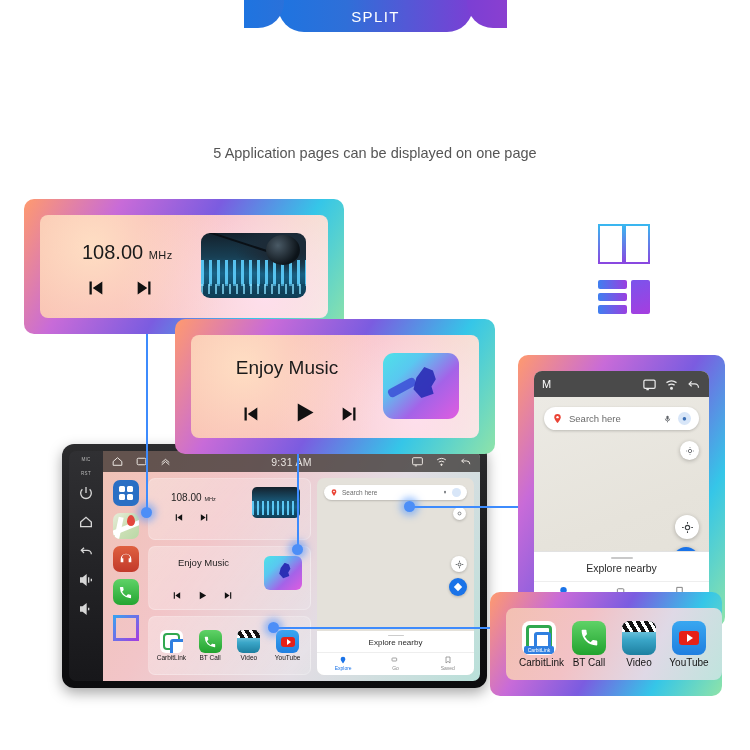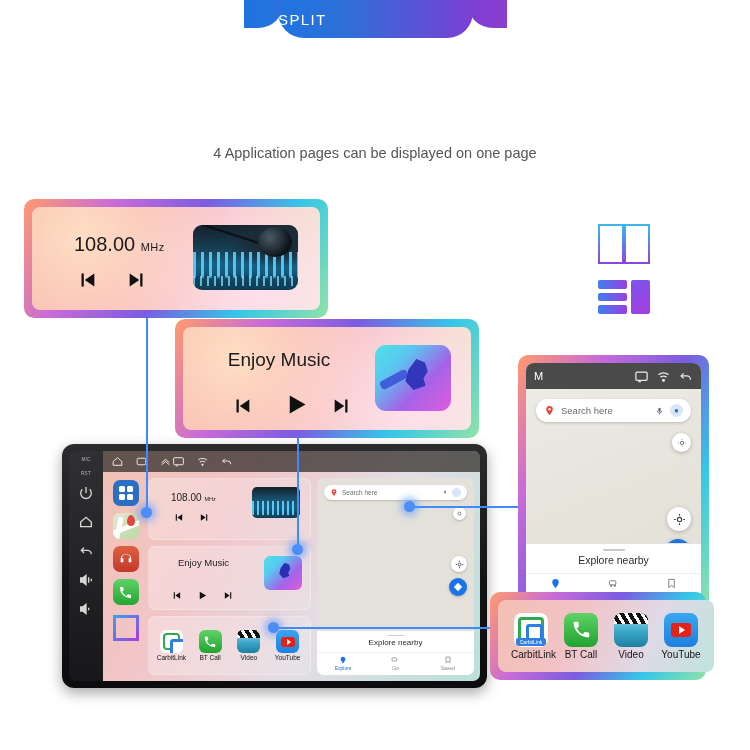--- a/index.html
+++ b/index.html
@@ -4,24 +4,24 @@
 <style>
   html,body{margin:0;padding:0;}
   body{
     width:750px;height:750px;background:#ffffff;position:relative;overflow:hidden;
     font-family:"Liberation Sans","DejaVu Sans",sans-serif;
   }
   .root{position:absolute;inset:0;}
 
   
   .banner{
-    position:absolute;left:278px;top:0;width:195px;height:38px;
+    position:absolute;left:278px;top:0;width:195px;height:32px;
     background:linear-gradient(90deg,#1e74e0 0%,#2f6fd8 35%,#7b3fd4 100%);
     border-bottom-left-radius:26px;border-bottom-right-radius:26px;
-    display:flex;align-items:center;
+    display:flex;align-items:center;justify-content:center;
   }
   .banner::before,.banner::after{
     content:"";position:absolute;top:0;width:40px;height:28px;
     background:linear-gradient(90deg,#1e74e0,#2a71da);
   }
   .banner::before{left:-34px;border-bottom-right-radius:26px;}
   .banner::after{right:-34px;background:linear-gradient(90deg,#7b3fd4,#8a3fd0);border-bottom-left-radius:26px;}
   .banner-text{position:relative;z-index:3;color:#fff;font-size:15px;letter-spacing:1.4px;}
 
   
@@ -38,21 +38,21 @@
   .line{position:absolute;background:#3d8bfd;z-index:6;}
   .vline{width:1.6px;}
   .hline{height:1.6px;}
   .dot{
     position:absolute;width:11px;height:11px;border-radius:50%;
     background:#4c8ef7;box-shadow:0 0 7px 4px rgba(80,150,255,.55);z-index:7;
   }
 
   
   .zcard{
-    position:absolute;border-radius:10px;padding:8px;z-index:8;
+    position:absolute;border-radius:10px;padding:16px;z-index:8;
     background:linear-gradient(120deg,#ff9a6e,#c86bd8 25%,#7b5ce0 50%,#35c6e8 75%,#8fe3a8 100%);
   }
   .zcard-inner{
     width:100%;height:100%;border-radius:8px;position:relative;overflow:hidden;
     background:
       radial-gradient(circle at 18% 30%,rgba(255,224,196,.95),transparent 58%),
       radial-gradient(circle at 78% 80%,rgba(255,223,240,.9),transparent 60%),
       linear-gradient(115deg,#f6b7a6 0%,#f7b3b6 30%,#f6bdc2 55%,#f4d9c6 78%,#f0efdc 100%);
   }
 
@@ -277,21 +277,21 @@
 </style>
 </head>
 <body>
 
 <div class="root">
 
   <div class="banner">
     <span class="banner-text">SPLIT</span>
   </div>
 
-  <div class="page-sub">4 Application pages can be displayed on one page</div>
+  <div class="page-sub">5 Application pages can be displayed on one page</div>
 
   <div class="line vline" style="left:146px;top:304px;height:208px;"></div>
   <div class="dot" style="left:141px;top:507px;"></div>
 
   <div class="line vline" style="left:297px;top:424px;height:125px;"></div>
   <div class="dot" style="left:292px;top:544px;"></div>
 
   <div class="line hline" style="left:408px;top:506px;width:112px;"></div>
   <div class="dot" style="left:404px;top:501px;"></div>
 
@@ -508,20 +508,21 @@
             </svg>
           <span class="gap"></span>
           <svg viewBox="0 0 24 24" fill="none" stroke="currentColor" stroke-width="1.8">
               <rect x="4" y="6" width="16" height="12" rx="2"></rect>
             </svg>
           <span class="gap"></span>
           <svg viewBox="0 0 24 24" fill="none" stroke="currentColor" stroke-width="1.8">
               <path d="M5 14l7-6 7 6"></path>
               <path d="M5 18l7-6 7 6"></path>
             </svg>
+          <span class="time">9:31 AM</span>
           <svg viewBox="0 0 24 24" fill="none" stroke="currentColor" stroke-width="1.8">
               <rect x="3" y="5" width="18" height="13" rx="2"></rect>
               <path d="M7 20h4"></path>
             </svg>
           <span class="gap"></span>
           <svg viewBox="0 0 24 24" fill="none" stroke="currentColor" stroke-width="1.8">
               <path d="M4 9a14 14 0 0116 0M7 13a9 9 0 0110 0"></path>
               <circle cx="12" cy="18" r="1.3" fill="currentColor"></circle>
             </svg>
           <span class="gap"></span>

